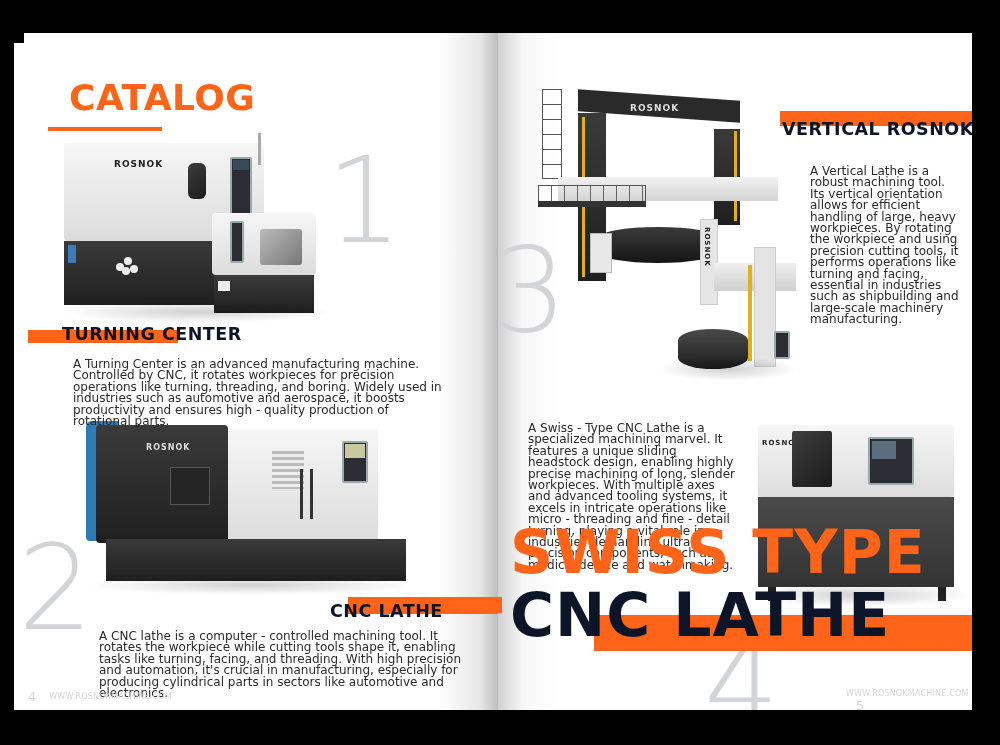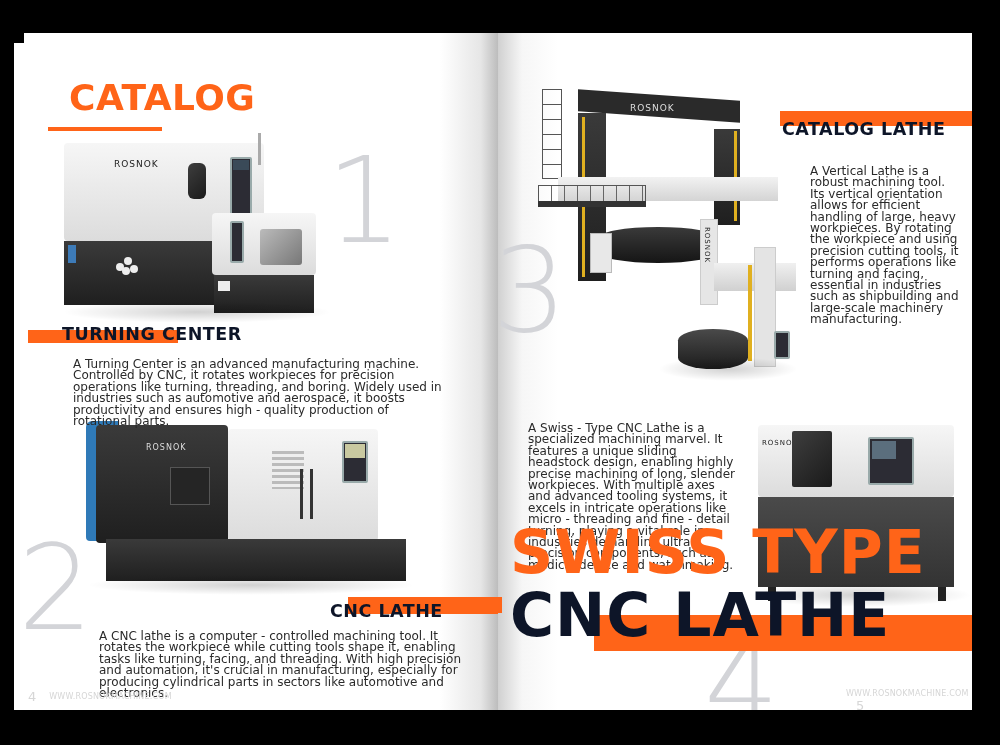--- a/index.html
+++ b/index.html
@@ -31,21 +31,21 @@
   .footer { position:absolute; font-family:"DejaVu Sans", sans-serif; color:#d6d6d6; font-size:8px; z-index:4; letter-spacing:0.2px; }
   .footer .pg { font-size:13px; margin-right:10px; vertical-align:middle; }
 
   
   .machine { position:absolute; z-index:3; }
   .m-white { background: linear-gradient(to bottom, #f6f6f6, #dcdcdc); border-radius:4px; }
   .m-dark  { background: linear-gradient(to bottom, #3a3a3a, #1f1f1f); }
   .m-panel { background:#2c2c34; border:2px solid #9aa; border-radius:2px; }
   .m-screen { background:#3a4a58; }
   .m-window { background: linear-gradient(135deg,#3e3e3e,#1a1a1a); border-radius:6px; }
-  .logo { position:absolute; font-family:"DejaVu Sans", sans-serif; font-weight:normal; font-size:9px; letter-spacing:1px; color:#222; }
+  .logo { position:absolute; font-family:"DejaVu Sans", sans-serif; font-weight:bold; font-size:9px; letter-spacing:1px; color:#222; }
   .logo.light { color:#ddd; }
   .yellow { background:#e0b020; position:absolute; }
   .shadow { position:absolute; background: radial-gradient(ellipse at center, rgba(0,0,0,0.18), rgba(0,0,0,0) 70%); z-index:2; }
 </style>
 </head>
 <body>
 
 <div class="spread">
 
   <div class="page page-left">
@@ -143,21 +143,21 @@
       <div class="logo" style="left:165px; top:140px; font-size:7px; writing-mode:vertical-rl;">ROSNOK</div>
       <div style="position:absolute; left:176px; top:176px; width:82px; height:28px; background:linear-gradient(to bottom,#f0f0f0,#d0d0d0);"></div>
       <div class="yellow" style="left:210px; top:178px; width:4px; height:96px;"></div>
       <div style="position:absolute; left:216px; top:160px; width:22px; height:120px; background:#e4e4e4; border:1px solid #ccc;"></div>
       <div class="m-panel" style="position:absolute; left:236px; top:244px; width:16px; height:28px;"></div>
       <div style="position:absolute; left:140px; top:242px; width:70px; height:40px; background:linear-gradient(to bottom,#4a4a4a,#1c1c1c); border-radius:50%/28%;"></div>
       <div class="shadow" style="left:120px; top:270px; width:140px; height:24px;"></div>
     </div>
 
     <div class="orange" style="left:282px; top:78px; width:192px; height:15px; z-index:3;"></div>
-    <div class="heading navy" style="left:284px; top:86px; font-size:17.5px;">CATALOG LATHE</div>
+    <div class="heading navy" style="left:284px; top:86px; font-size:17.5px;">VERTICAL ROSNOK</div>
     <div class="body-text" style="left:312px; top:133px; width:150px;">A Vertical Lathe is a robust machining tool. Its vertical orientation allows for efficient handling of large, heavy workpieces. By rotating the workpiece and using precision cutting tools, it performs operations like turning and facing, essential in industries such as shipbuilding and large-scale machinery manufacturing.</div>
 
     <div class="body-text" style="left:30px; top:390px; width:208px;">A Swiss - Type CNC Lathe is a specialized machining marvel. It features a unique sliding headstock design, enabling highly precise machining of long, slender workpieces. With multiple axes and advanced tooling systems, it excels in intricate operations like micro - threading and fine - detail turning, playing a vital role in industries demanding ultra - precision components, such as medical device and watchmaking.</div>
 
     <div class="machine" style="left:250px; top:384px; width:224px; height:200px;">
       <div class="m-white" style="position:absolute; left:10px; top:8px; width:196px; height:72px;"></div>
       <div class="logo" style="left:14px; top:22px; font-size:7px;">ROSNOK</div>
       <div class="m-window" style="position:absolute; left:44px; top:14px; width:40px; height:56px; border-radius:2px;"></div>
       <div class="m-panel" style="position:absolute; left:120px; top:20px; width:46px; height:48px;"></div>
       <div class="m-screen" style="position:absolute; left:124px; top:24px; width:24px; height:18px; background:#5b6e7d;"></div>

